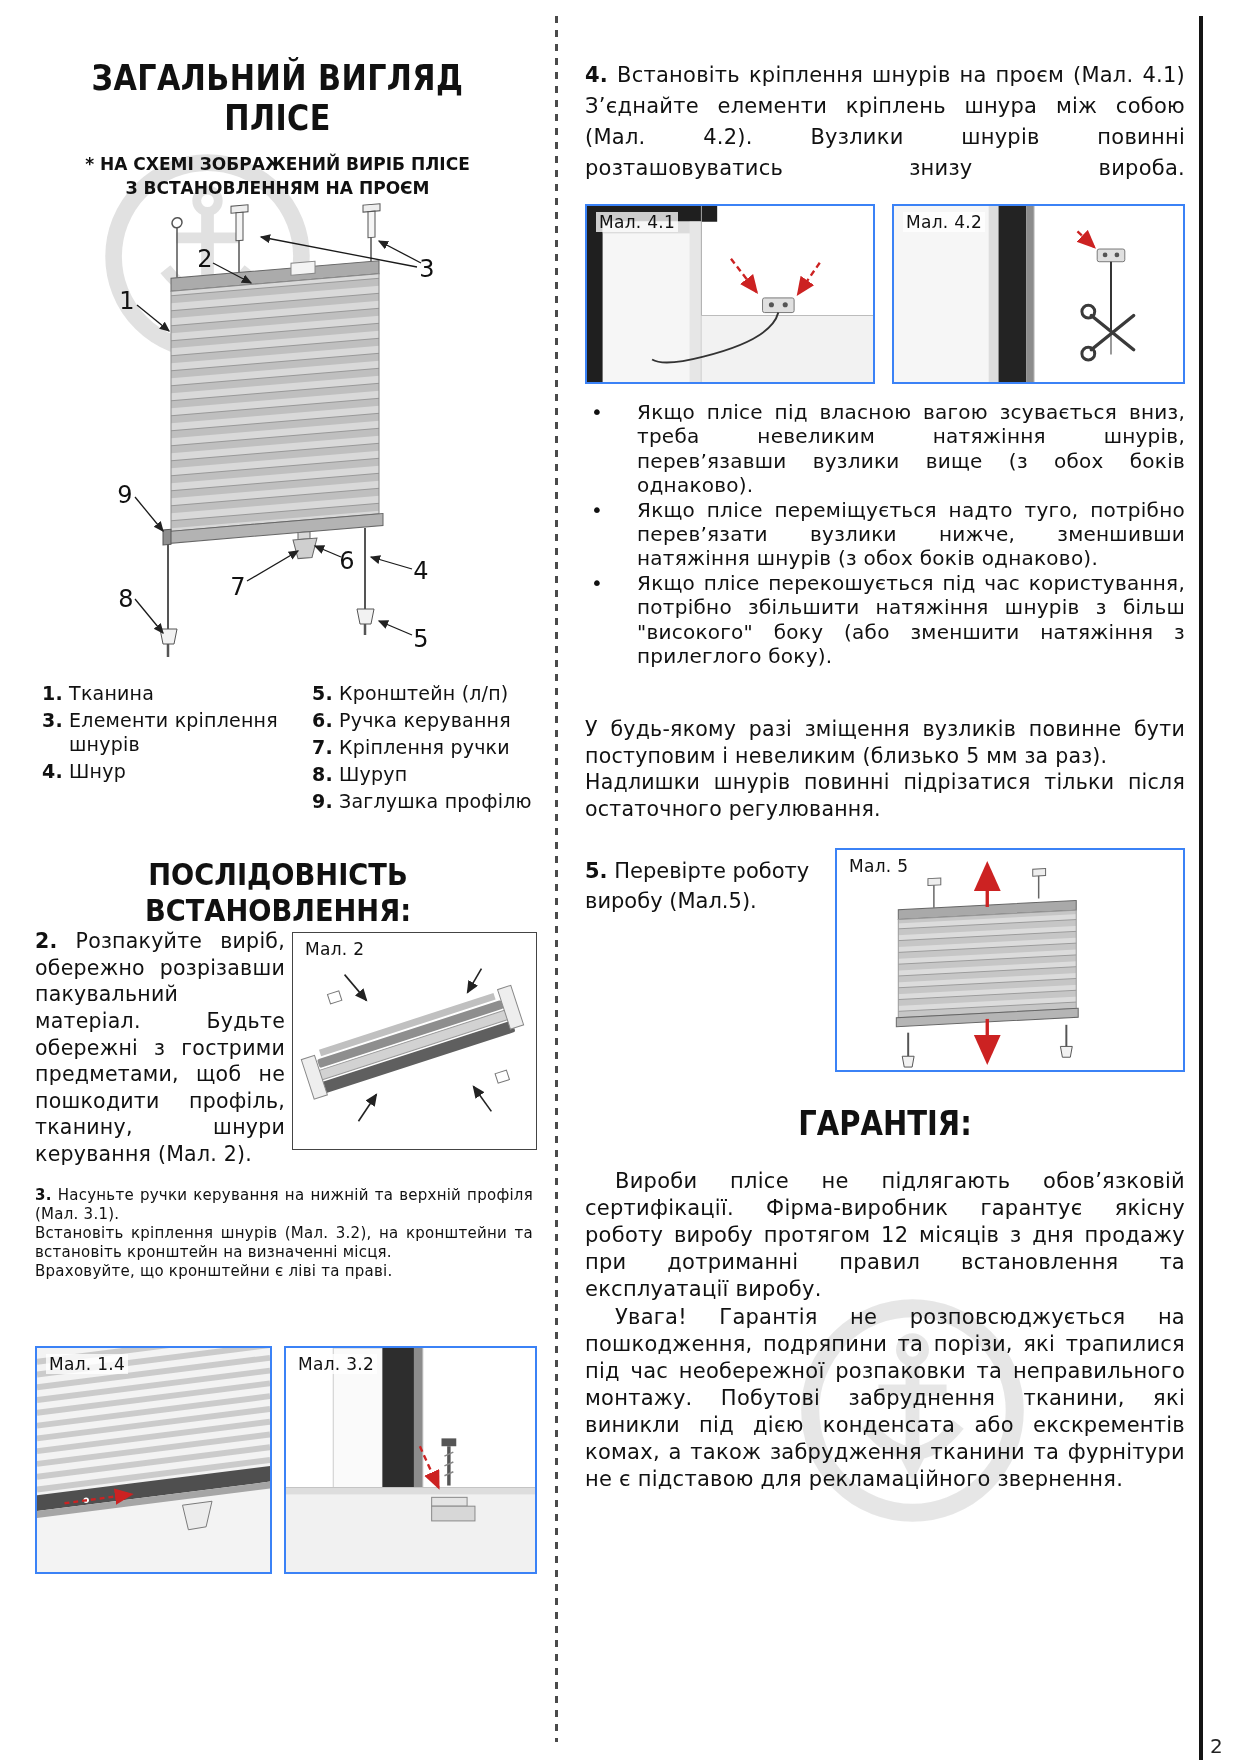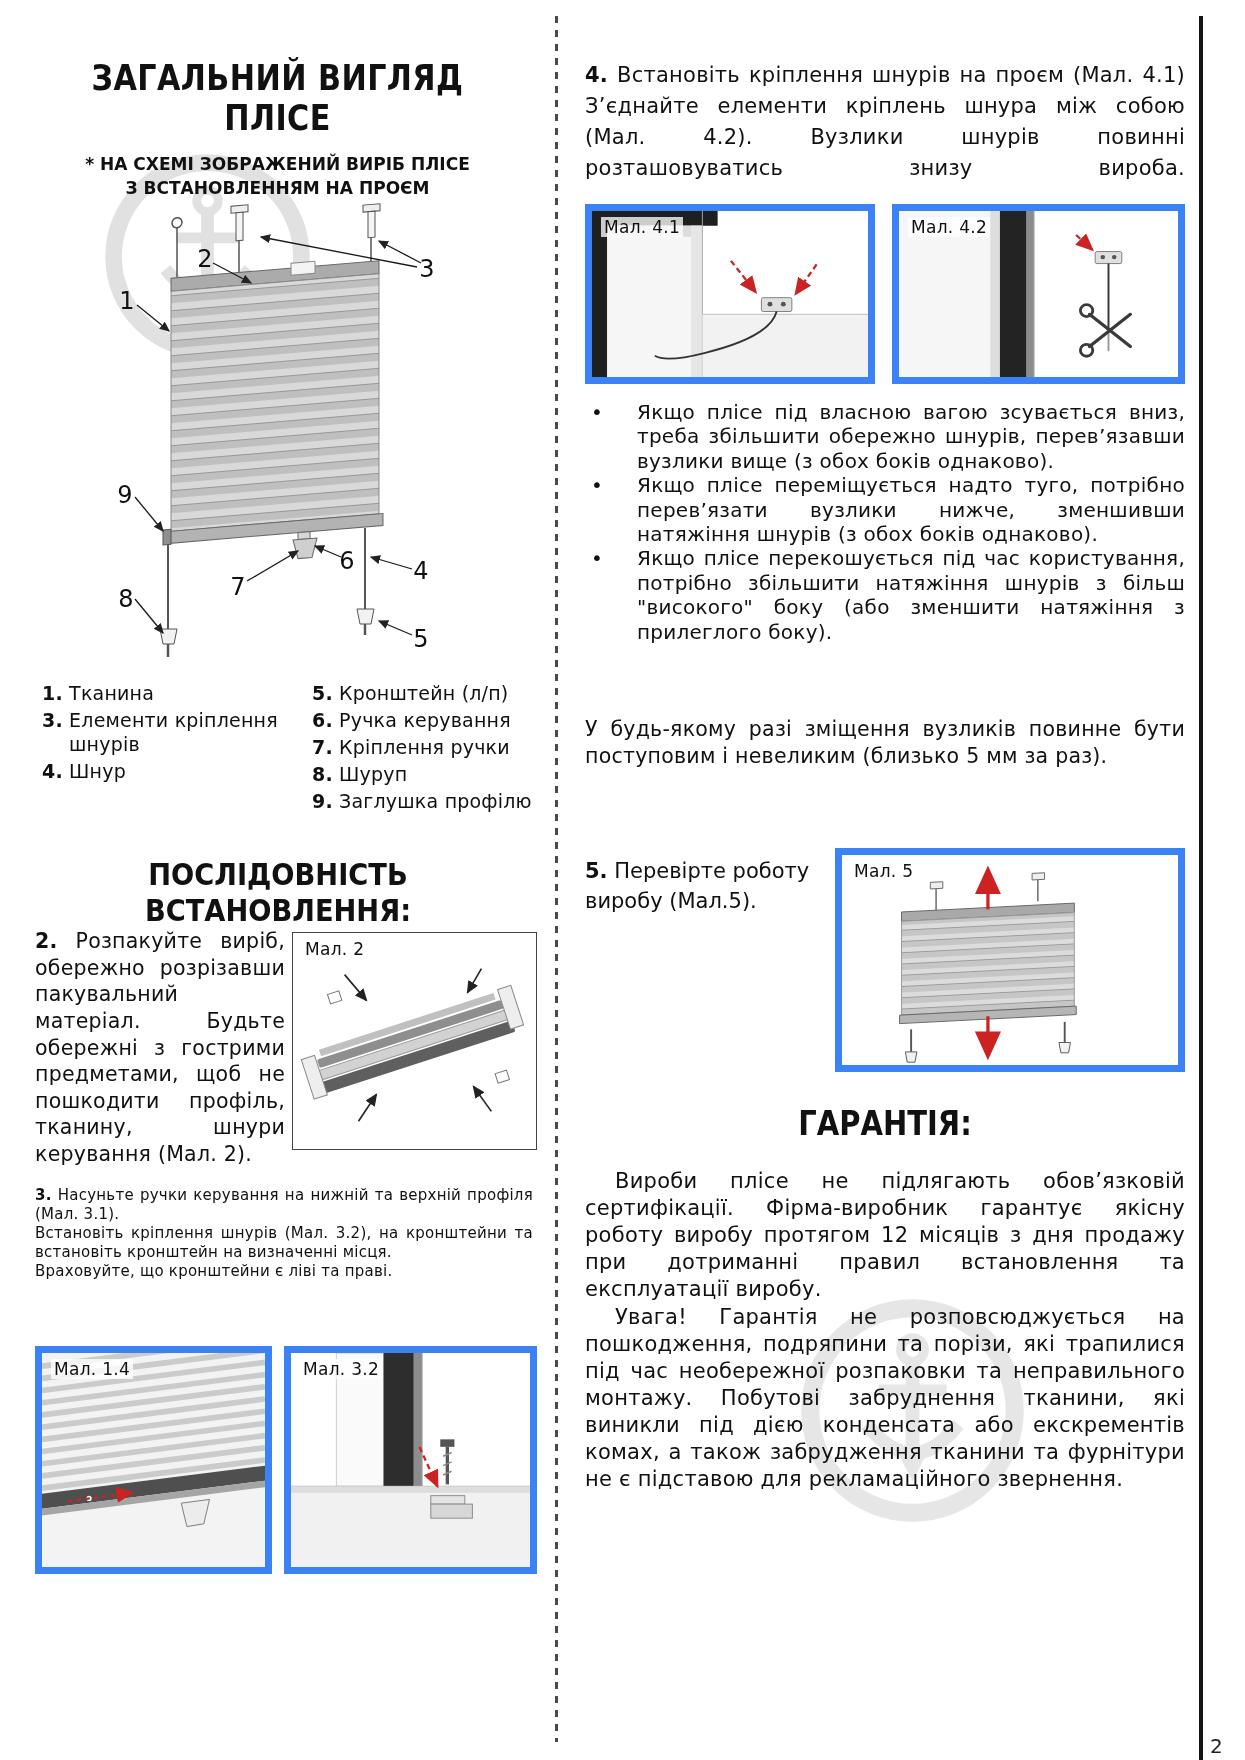--- a/index.html
+++ b/index.html
@@ -39,21 +39,21 @@
   .wp1{top:1152px}
   .wp2{top:1288px}
 
   
   .legend-col{position:absolute;font-size:19px;line-height:1.26;letter-spacing:.2px}
   .legend-left{left:42px;top:666px;width:238px}
   .legend-right{left:312px;top:666px;width:228px}
   .legend-item{padding-left:27px;text-indent:-27px;margin-bottom:3px}
 
   
-  .fig{position:absolute;border:7px solid #3b82f6;background:#fff}
+  .fig{position:absolute;border:2px solid #3b82f6;background:#fff}
   .fig svg{position:absolute;inset:0;width:100%;height:100%}
   .fig-label{position:absolute;top:6px;left:9px;font-size:17px;color:#111;z-index:3;
       background:rgba(255,255,255,.78);padding:0 3px;letter-spacing:.3px}
   .fig2{left:292px;top:916px;width:245px;height:218px;border-width:1.5px;border-color:#444}
   .fig31{left:35px;top:1330px;width:237px;height:228px}
   .fig32{left:284px;top:1330px;width:253px;height:228px}
   .fig41{left:585px;top:188px;width:290px;height:180px}
   .fig42{left:892px;top:188px;width:293px;height:180px}
   .fig5{left:835px;top:832px;width:350px;height:224px}
 
@@ -324,34 +324,35 @@
         <circle cx="197" cy="108" r="6.5" fill="none" stroke="#3a3a3a" stroke-width="3"></circle>
         <circle cx="197" cy="151" r="6.5" fill="none" stroke="#3a3a3a" stroke-width="3"></circle>
       </g>
       <line x1="186" y1="26" x2="203" y2="42" stroke="#cc2222" stroke-width="2.4" stroke-dasharray="6 4" marker-end="url(#mRed42)"></line>
     </svg>
   </div>
 
   <div class="bullets">
     <div class="bullet">
       <span class="dot">•</span>
-      <p class="jt">Якщо плісе під власною вагою зсувається вниз, треба збільшити обережно шнурів, перев’язавши вузлики вище (з обох боків однаково).</p>
+      <p class="jt">Якщо плісе під власною вагою зсувається вниз, треба невеликим натяжіння шнурів, перев’язавши вузлики вище (з обох боків однаково).</p>
     </div>
     <div class="bullet">
       <span class="dot">•</span>
       <p class="jt">Якщо плісе переміщується надто туго, потрібно перев’язати вузлики нижче, зменшивши натяжіння шнурів (з обох боків однаково).</p>
     </div>
     <div class="bullet">
       <span class="dot">•</span>
       <p class="jt">Якщо плісе перекошується під час користування, потрібно збільшити натяжіння шнурів з більш "високого" боку (або зменшити натяжіння з прилеглого боку).</p>
     </div>
   </div>
 
   <div class="notes">
     <p class="jt">У будь-якому разі зміщення вузликів повинне бути поступовим і невеликим (близько 5 мм за раз).</p>
+    <p class="jt">Надлишки шнурів повинні підрізатися тільки після остаточного регулювання.</p>
   </div>
 
   <div class="step5">
     <b class="num">5.</b> <span>Перевірте роботу виробу (Мал.5).</span>
   </div>
 
   <div class="fig fig5">
     <div class="fig-label">Мал. 5</div>
     <svg viewBox="0 0 350 224" preserveAspectRatio="none">
       <defs>

